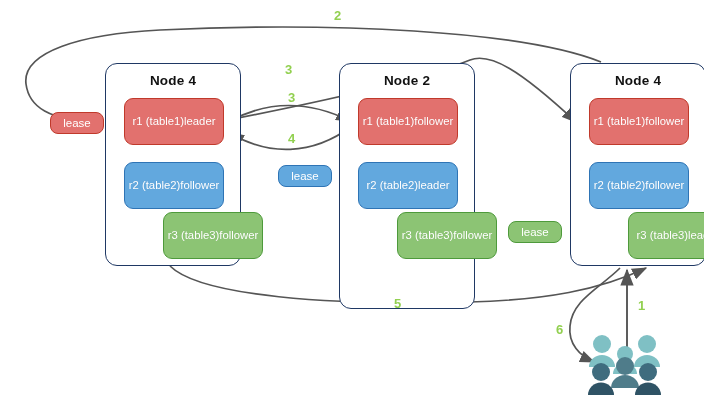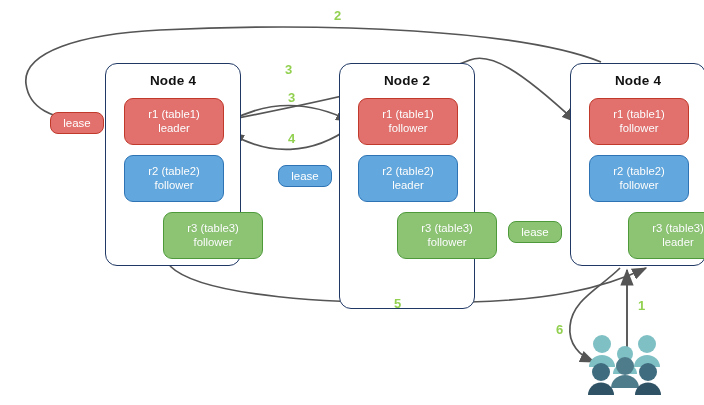--- a/index.html
+++ b/index.html
@@ -44,35 +44,35 @@
     letter-spacing: .2px;
   }
   .replica {
     position: absolute;
     left: 18px;
     width: 100px;
     height: 47px;
     border-radius: 9px;
     box-sizing: border-box;
     display: flex;
-    flex-direction: column;
+    flex-direction: row;
     align-items: center;
     justify-content: center;
     color: #ffffff;
     font-size: 11.3px;
     line-height: 13.5px;
     text-align: left;
     text-shadow: 0 0 1px rgba(0,0,0,.08);
   }
   .replica .ln { display: block; }
   .rep-red   { background: #E2716E; border: 1.6px solid #C0392B; }
   .rep-blue  { background: #62A8DE; border: 1.6px solid #2E74B5; }
   .rep-green { background: #8CC474; border: 1.6px solid #4E9A3B; margin-left: 39px; }
   .rep-r1 { top: 34px; }
-  .rep-r2 { top: 91px; }
+  .rep-r2 { top: 98px; }
   .rep-r3 { top: 148px; }
 
   .lease {
     position: absolute;
     border-radius: 8px;
     box-sizing: border-box;
     display: flex;
     align-items: center;
     justify-content: center;
     color: #ffffff;

